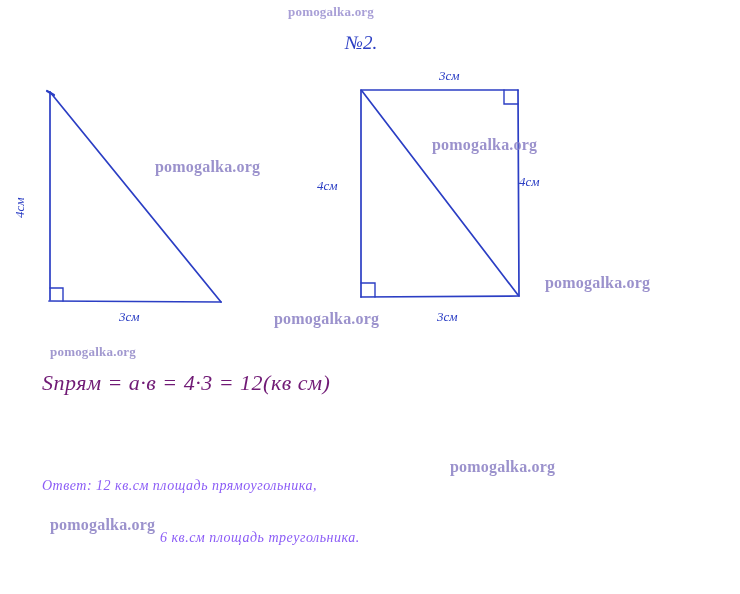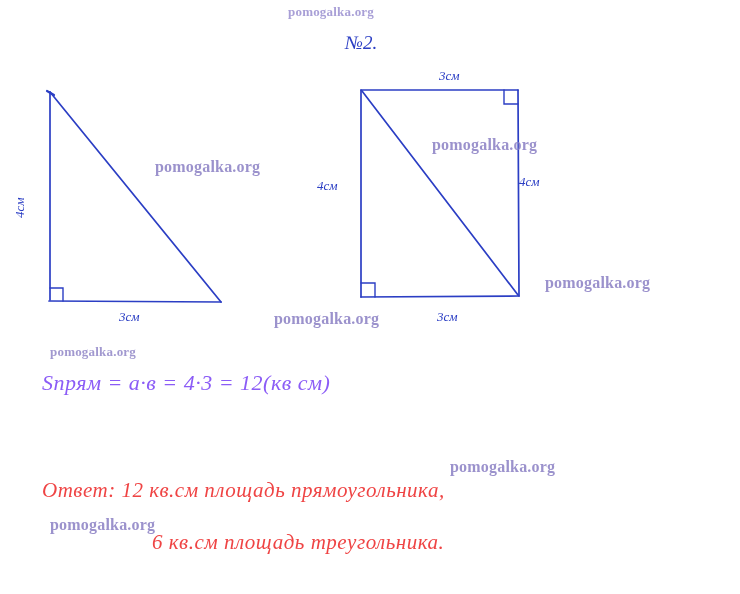--- a/index.html
+++ b/index.html
@@ -62,27 +62,27 @@
   }
   .title-num {
     font-size: 19px;
     font-style: italic;
     color: #2b3ec4;
     font-family: "Liberation Serif", serif;
   }
   .formula {
     font-size: 22px;
     font-style: italic;
-    color: #8b5cf6;
+    color: #701a75;
     letter-spacing: 0.5px;
   }
   .answer {
-    font-size: 21px;
+    font-size: 14px;
     font-style: italic;
-    color: #ef4444;
+    color: #8b5cf6;
     letter-spacing: 0.5px;
   }
   .rot-v {
     transform: rotate(-90deg);
     transform-origin: left top;
   }
 </style>
 </head>
 <body>
 
@@ -122,21 +122,21 @@
   <div class="hand label-sm rot-v" style="left:12px; top:218px;">4см</div>
   <div class="hand label-sm" style="left:119px; top:309px;">3см</div>
 
   <div class="hand label-sm" style="left:439px; top:68px;">3см</div>
   <div class="hand label-sm" style="left:317px; top:178px;">4см</div>
   <div class="hand label-sm" style="left:519px; top:174px;">4см</div>
   <div class="hand label-sm" style="left:437px; top:309px;">3см</div>
 
   <div class="hand formula" style="left:42px; top:370px;">Sпрям = a·в = 4·3 = 12(кв см)</div>
   <div class="hand answer" style="left:42px; top:478px;">Ответ: 12 кв.см  площадь  прямоугольника,</div>
-  <div class="hand answer" style="left:152px; top:530px;">6 кв.см   площадь   треугольника.</div>
+  <div class="hand answer" style="left:160px; top:530px;">6 кв.см   площадь   треугольника.</div>
 
   <div id="watermarks">
       <div class="wm top" style="left: 288px; top: 4px;">pomogalka.org</div>
       <div class="wm" style="left: 155px; top: 158px;">pomogalka.org</div>
       <div class="wm" style="left: 432px; top: 136px;">pomogalka.org</div>
       <div class="wm" style="left: 545px; top: 274px;">pomogalka.org</div>
       <div class="wm" style="left: 274px; top: 310px;">pomogalka.org</div>
       <div class="wm small" style="left: 50px; top: 344px;">pomogalka.org</div>
       <div class="wm" style="left: 450px; top: 458px;">pomogalka.org</div>
       <div class="wm" style="left: 50px; top: 516px;">pomogalka.org</div>

